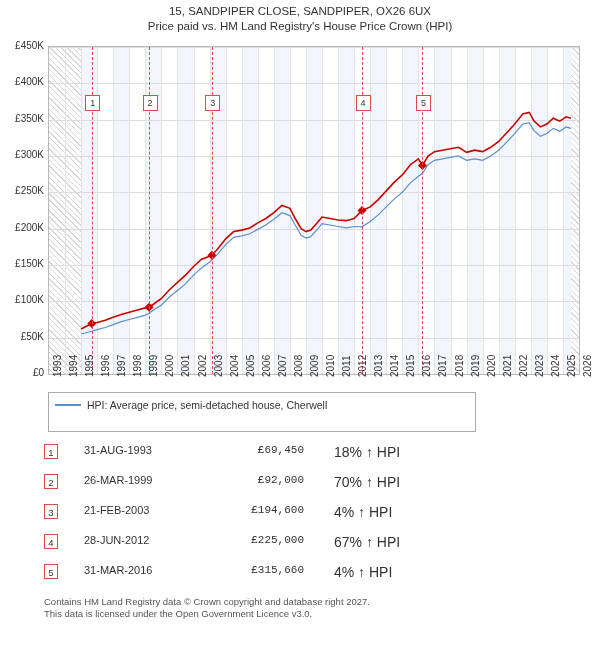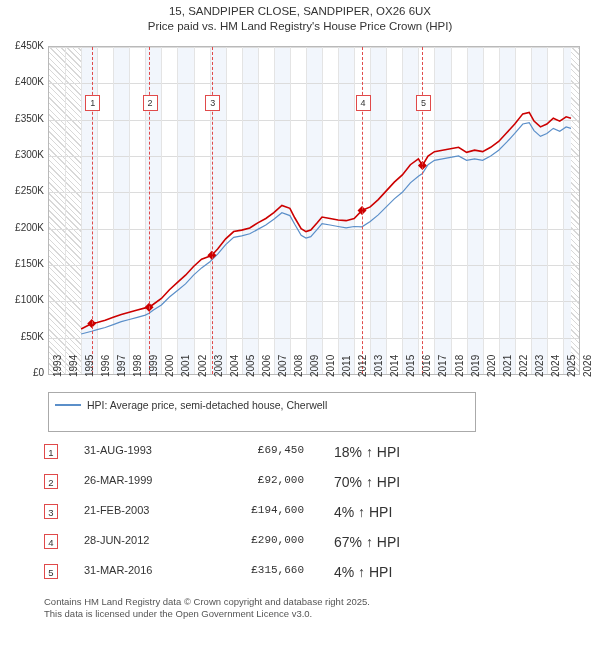--- a/index.html
+++ b/index.html
@@ -373,29 +373,29 @@
     </div>
     <div class="trow">
       <span class="tnum">3</span>
       <span class="tdate">21-FEB-2003</span>
       <span class="tprice">£194,600</span>
       <span class="thpi">4% ↑ HPI</span>
     </div>
     <div class="trow">
       <span class="tnum">4</span>
       <span class="tdate">28-JUN-2012</span>
-      <span class="tprice">£290,000</span>
+      <span class="tprice">£225,000</span>
       <span class="thpi">67% ↑ HPI</span>
     </div>
     <div class="trow">
       <span class="tnum">5</span>
       <span class="tdate">31-MAR-2016</span>
       <span class="tprice">£315,660</span>
       <span class="thpi">4% ↑ HPI</span>
     </div>
   </div>
 
   <div class="footer">
-    <div>Contains HM Land Registry data © Crown copyright and database right 2025.</div>
+    <div>Contains HM Land Registry data © Crown copyright and database right 2027.</div>
     <div>This data is licensed under the Open Government Licence v3.0.</div>
   </div>
 
 </div>
 
 </body></html>

